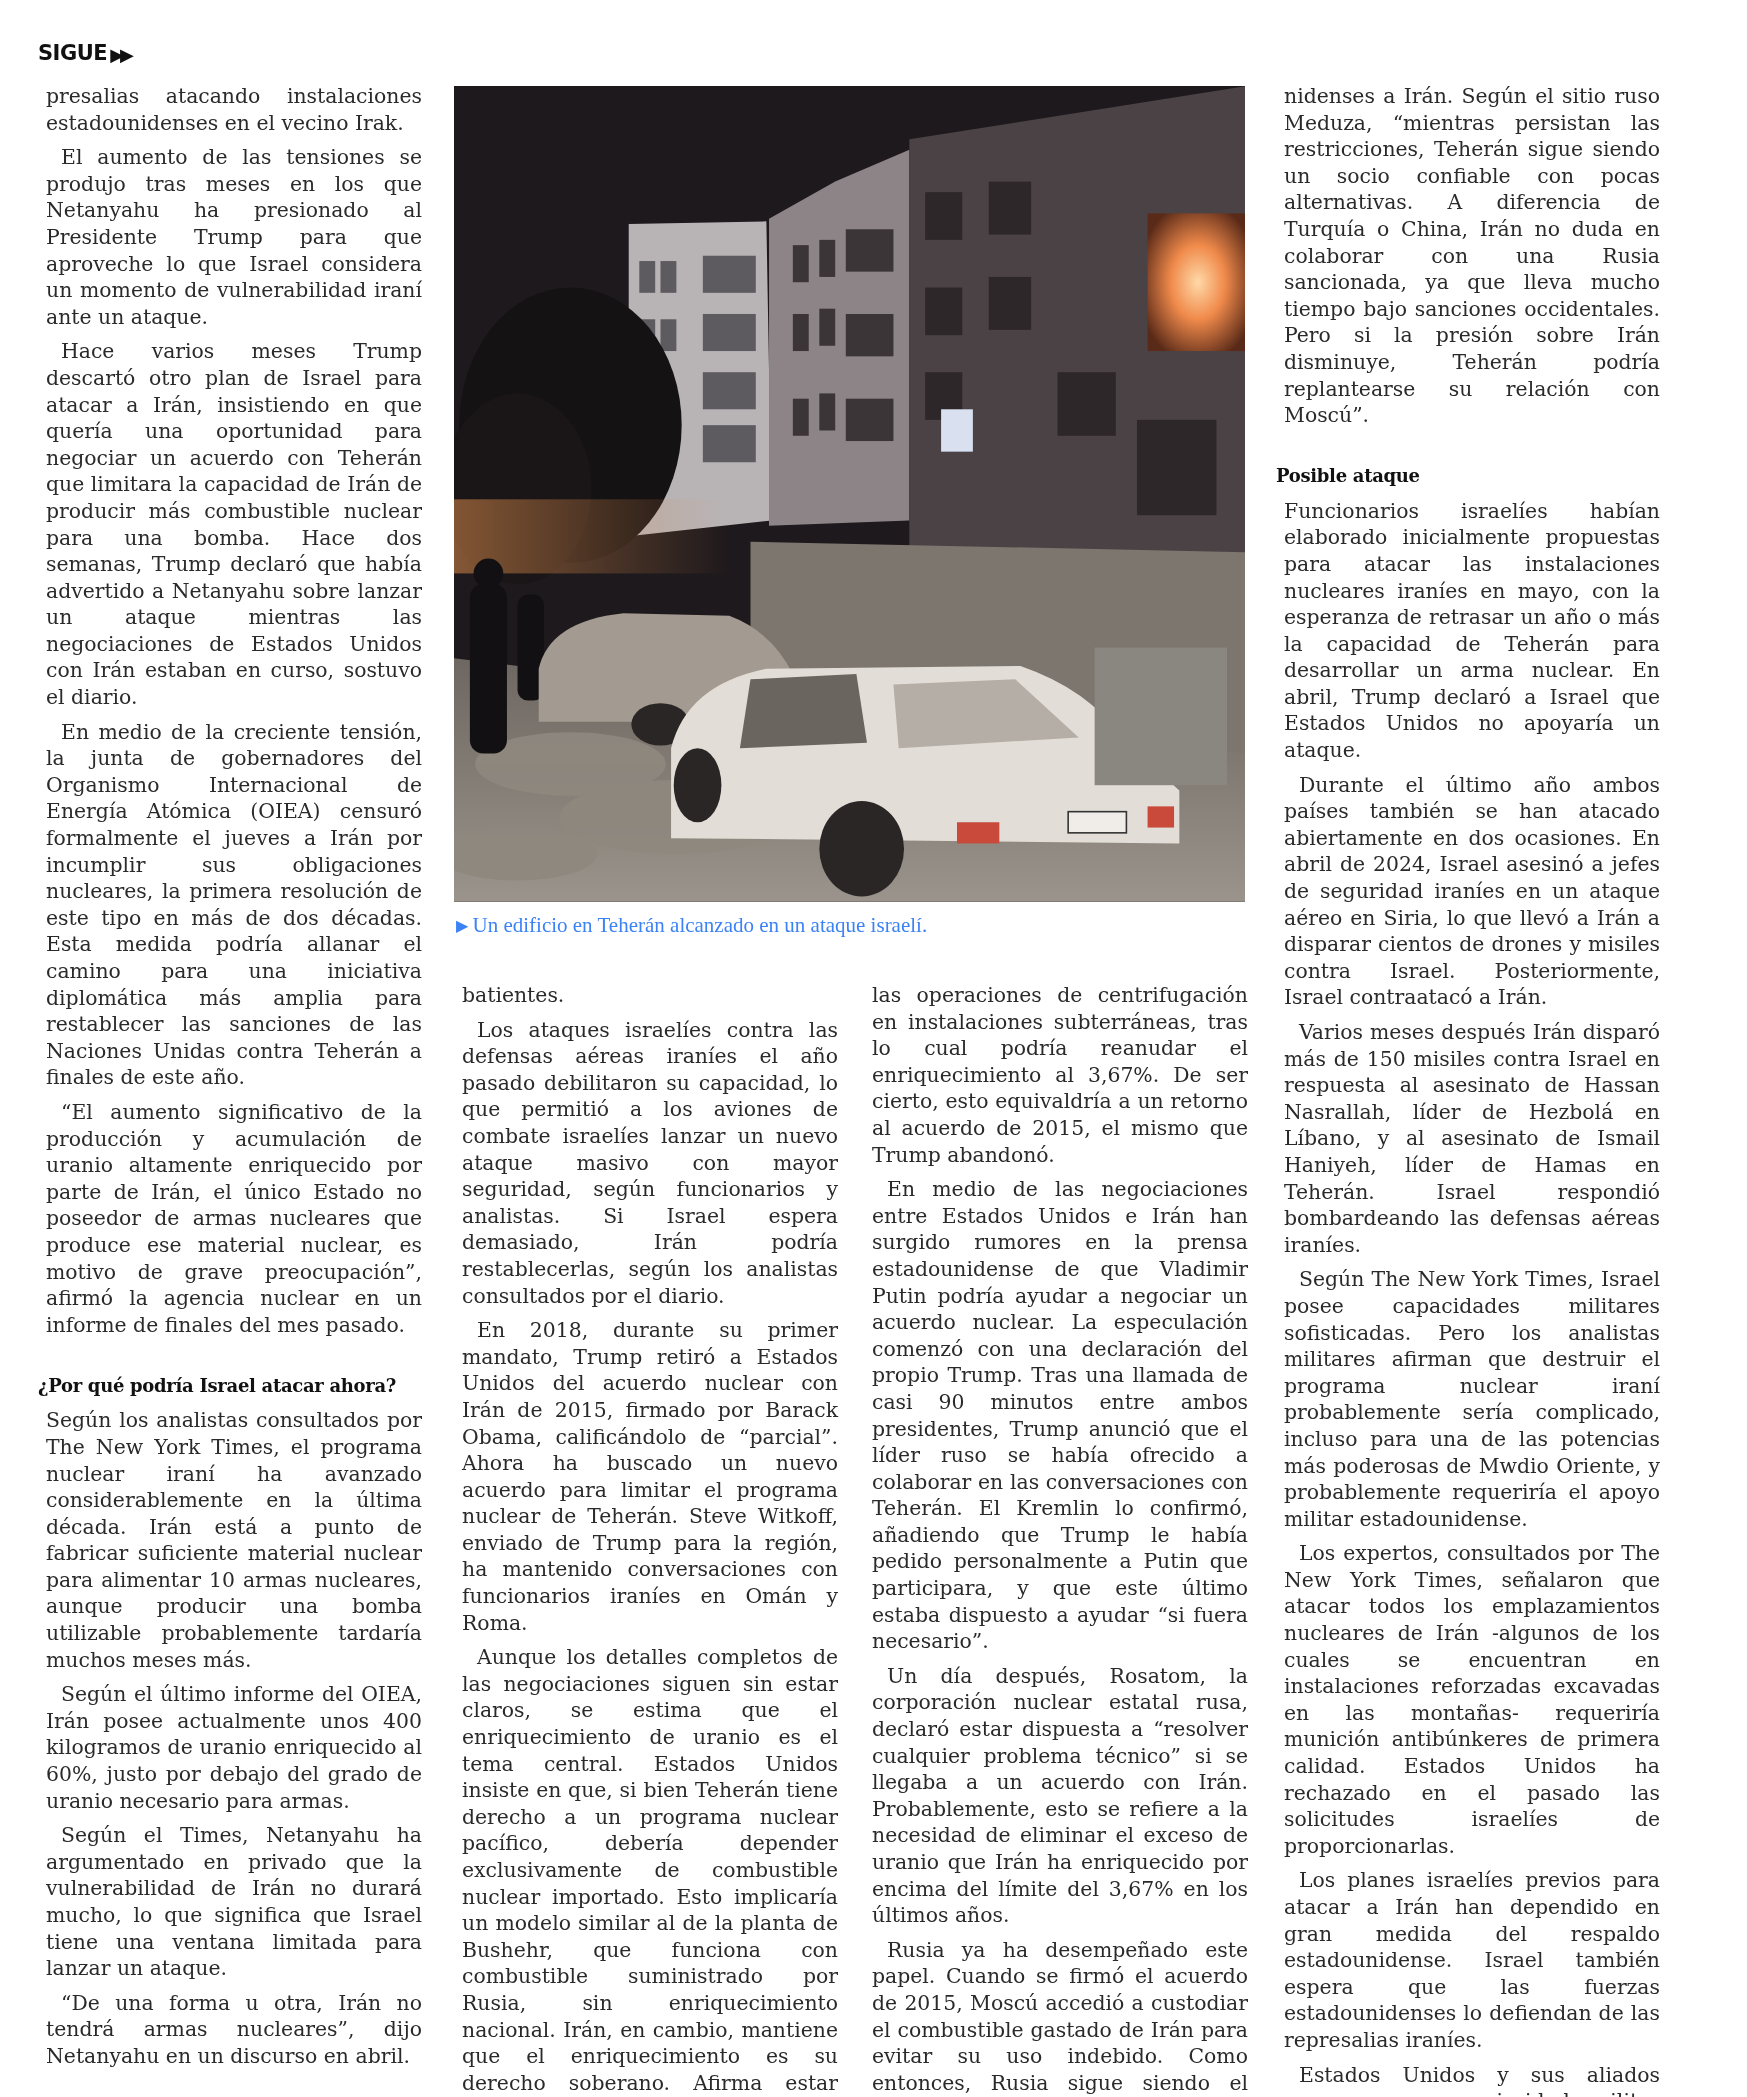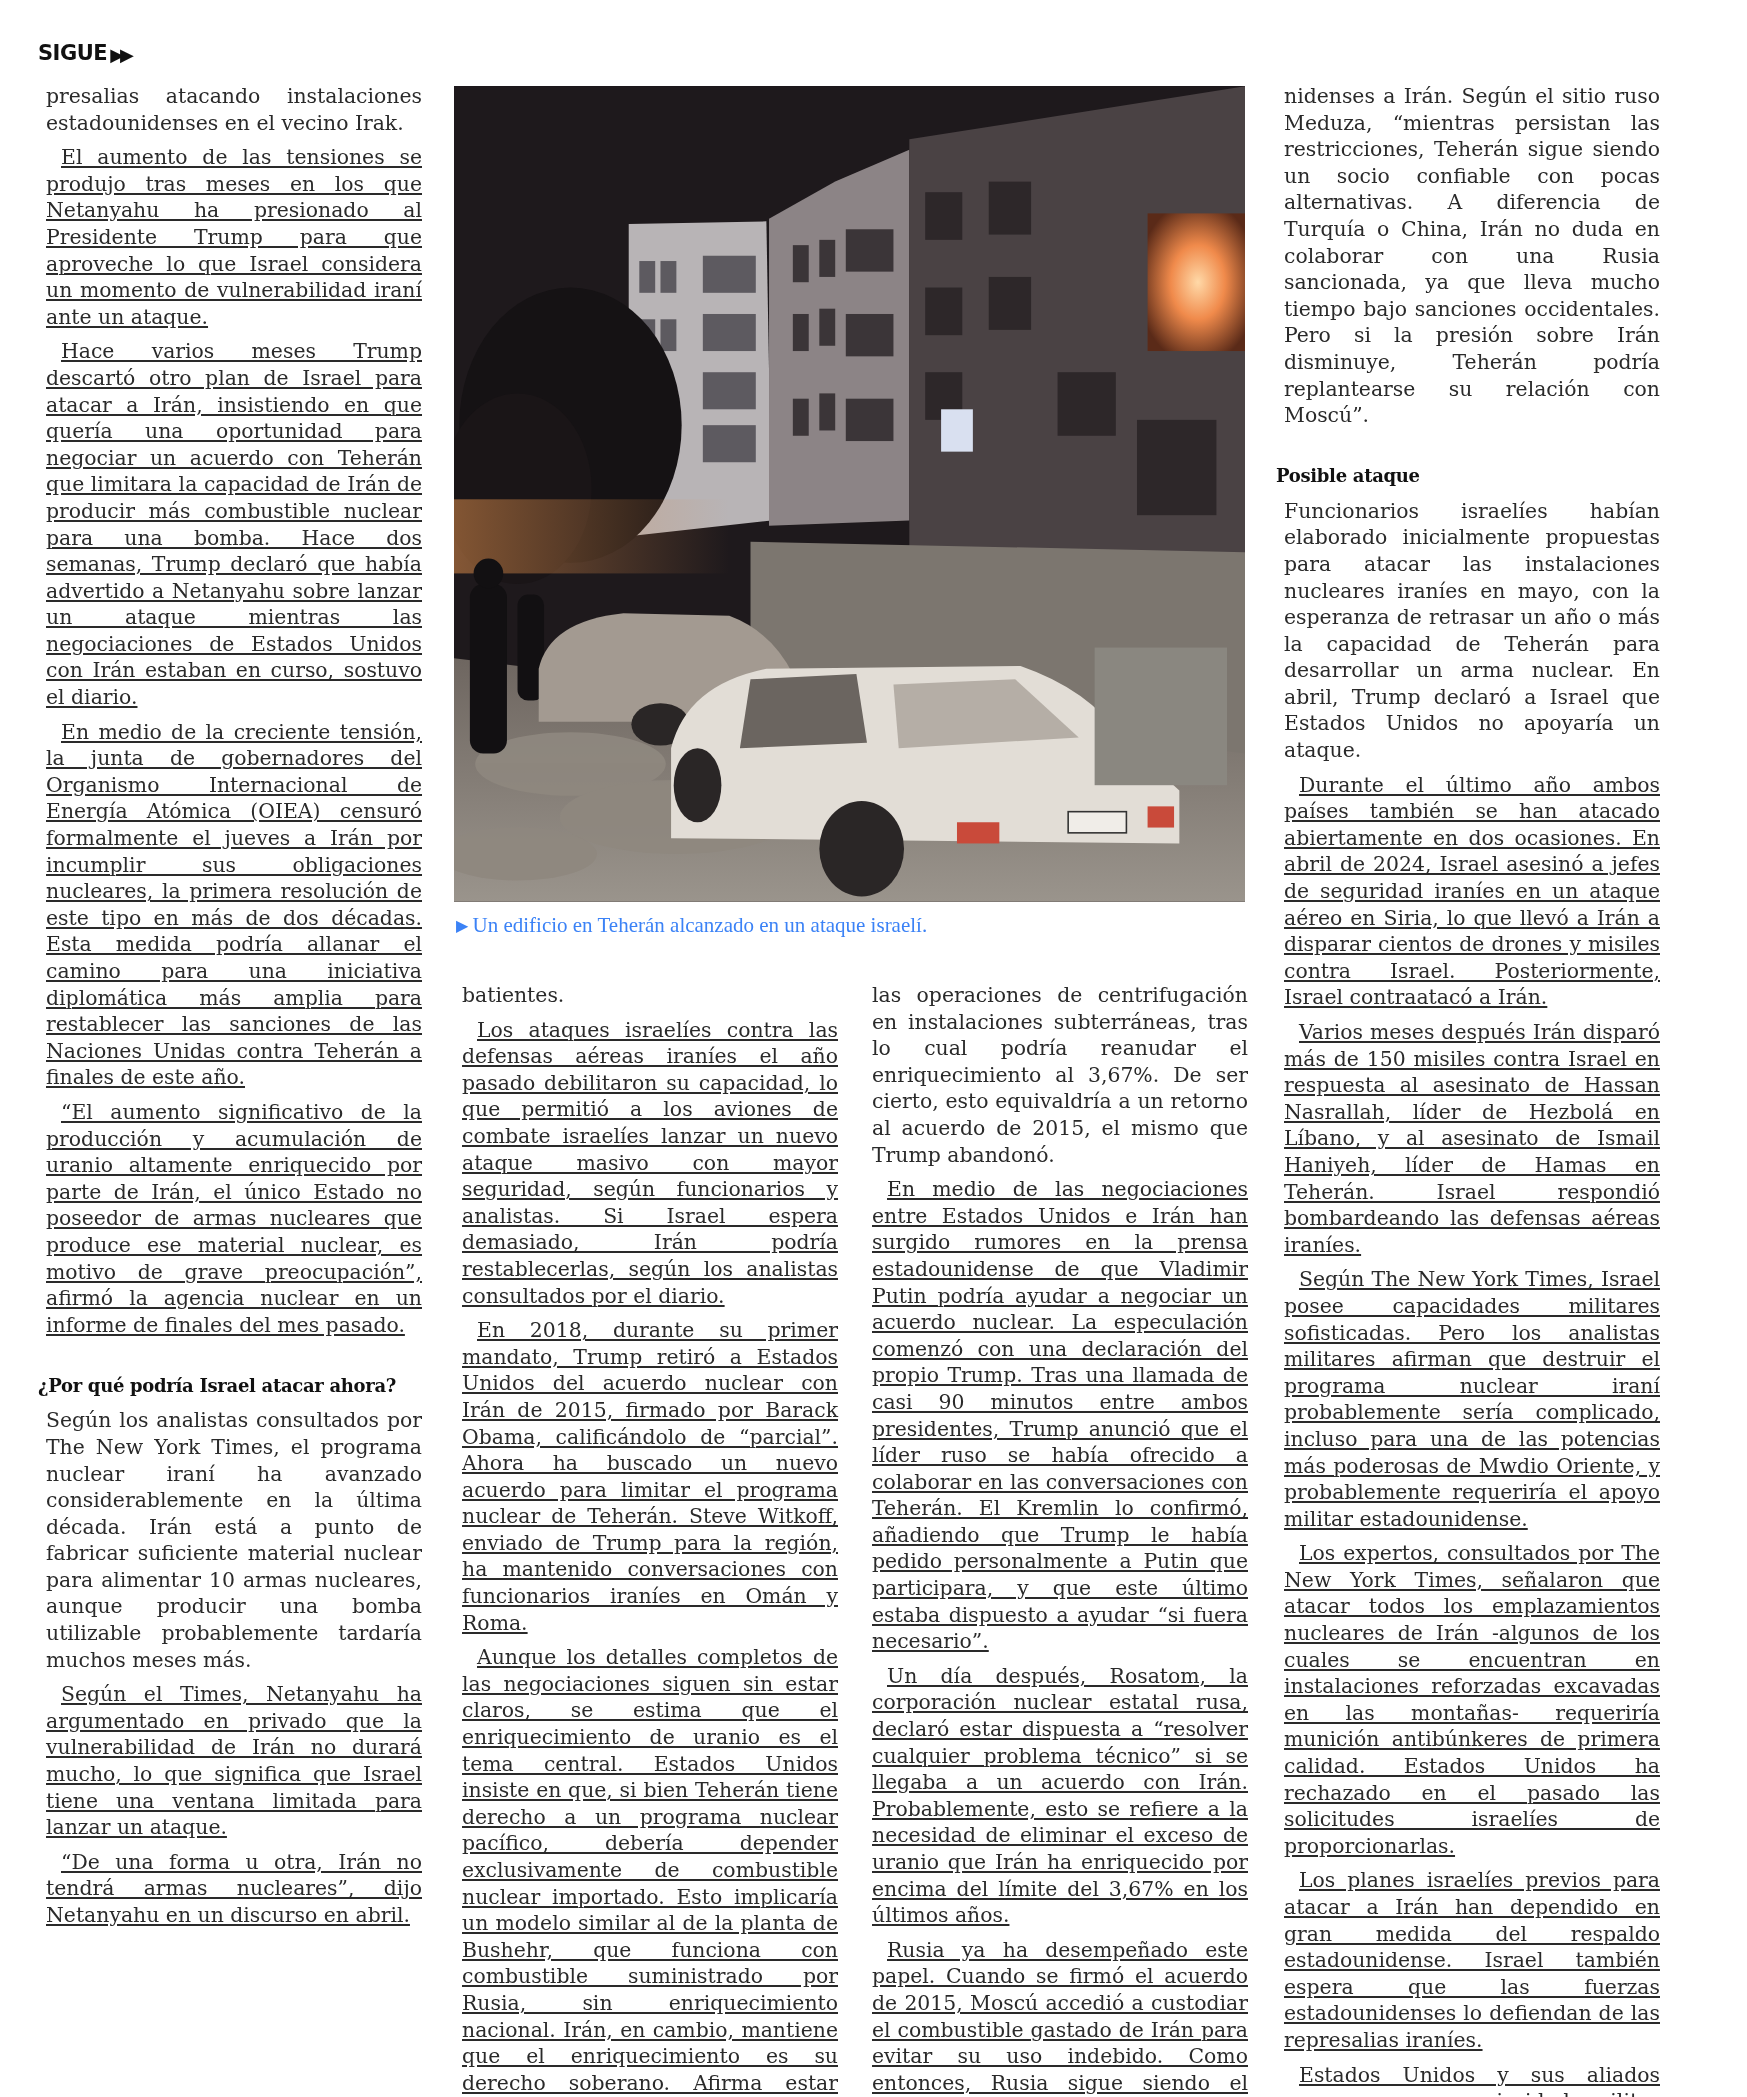--- a/index.html
+++ b/index.html
@@ -4,21 +4,21 @@
 <style>
   html, body { margin: 0; padding: 0; background: #ffffff; }
   body { width: 1748px; height: 2097px; position: relative; overflow: hidden;
          font-family: "DejaVu Serif", "Liberation Serif", serif; color: #2a2a2a; }
   .kicker { position: absolute; left: 38px; top: 41px; font-family: "DejaVu Sans", "Liberation Sans", sans-serif;
             font-weight: bold; font-size: 21px; letter-spacing: -0.5px; color: #111; display: flex; align-items: flex-end; }
   .kicker .arrows { margin-left: 3.2px; font-size: 18px; letter-spacing: -4.2px; }
   .col { position: absolute; font-size: 20.4px; line-height: 26.6px; text-align: justify; hyphens: manual; }
   .col p { margin: 8px; text-indent: 0; }
   .col p.ind { text-indent: 15px; }
-  .col p + p { margin-top: 0; text-decoration: underline; }
+  .col p + p { margin-top: 0; }
   .col h2 { margin: 0; font-size: 18px; line-height: 26.5px; font-weight: bold; letter-spacing: -0.3px; color: #111; }
   .col .gap { height: 26.5px; }
   #c1 { left: 38px; top: 75px; width: 392px; }
   #c2 { left: 454px; top: 974px; width: 392px; }
   #c3 { left: 864px; top: 974px; width: 392px; }
   #c4 { left: 1276px; top: 75px; width: 392px; }
   .photo { position: absolute; left: 454px; top: 86px; width: 791px; height: 816px; overflow: hidden;
            background: linear-gradient(180deg, #1a1619 0%, #2a2427 40%, #3a3330 60%, #5b5550 85%, #6f6a65 100%); }
   .caption { position: absolute; left: 456px; top: 912px; font-size: 21px; line-height: 26.5px; color: #3b82f6;
              font-family: "Liberation Serif", "DejaVu Serif", serif; }
@@ -34,20 +34,21 @@
 
 <div class="col" id="c1">
     <p><span>presalias atacando instalaciones estadounidenses en el vecino Irak.</span></p>
     <p class="ind"><span>El aumento de las tensiones se produjo tras meses en los que Netanyahu ha presionado al Presidente Trump para que aproveche lo que Israel considera un momento de vulnerabilidad iraní ante un ataque.</span></p>
     <p class="ind"><span>Hace varios meses Trump descartó otro plan de Israel para atacar a Irán, insistiendo en que quería una oportunidad para negociar un acuerdo con Teherán que limitara la capacidad de Irán de producir más combustible nuclear para una bomba. Hace dos semanas, Trump declaró que había advertido a Netanyahu sobre lanzar un ataque mientras las negociaciones de Estados Unidos con Irán estaban en curso, sostuvo el diario.</span></p>
     <p class="ind"><span>En medio de la creciente tensión, la junta de gobernadores del Organismo Internacional de Energía Atómica (OIEA) censuró formalmente el jueves a Irán por incumplir sus obligaciones nucleares, la primera resolución de este tipo en más de dos décadas. Esta medida podría allanar el camino para una iniciativa diplomática más amplia para restablecer las sanciones de las Naciones Unidas contra Teherán a finales de este año.</span></p>
     <p class="ind"><span>“El aumento significativo de la producción y acumulación de uranio altamente enriquecido por parte de Irán, el único Estado no poseedor de armas nucleares que produce ese material nuclear, es motivo de grave preocupación”, afirmó la agencia nuclear en un informe de finales del mes pasado.</span></p>
     <div class="gap"></div>
     <h2>¿Por qué podría Israel atacar ahora?</h2>
     <p><span>Según los analistas consultados por The New York Times, el programa nuclear iraní ha avanzado considerablemente en la última década. Irán está a punto de fabricar suficiente material nuclear para alimentar 10 armas nucleares, aunque producir una bomba utilizable probablemente tardaría muchos meses más.</span></p>
+    <p class="ind"><span>Según el último informe del OIEA, Irán posee actualmente unos 400 kilogramos de uranio enriquecido al 60%, justo por debajo del grado de uranio necesario para armas.</span></p>
     <p class="ind"><span>Según el Times, Netanyahu ha argumentado en privado que la vulnerabilidad de Irán no durará mucho, lo que significa que Israel tiene una ventana limitada para lanzar un ataque.</span></p>
     <p class="ind"><span>“De una forma u otra, Irán no tendrá armas nucleares”, dijo Netanyahu en un discurso en abril.</span></p>
   </div>
 
 <div class="photo">
   <svg width="791" height="816" viewBox="0 0 1494 1540" xmlns="http://www.w3.org/2000/svg">
     <defs>
       <radialGradient id="fire" cx="0.5" cy="0.5" r="0.6">
         <stop offset="0%" stop-color="#ffd9a8"></stop>
         <stop offset="45%" stop-color="#f08a4b"></stop>

